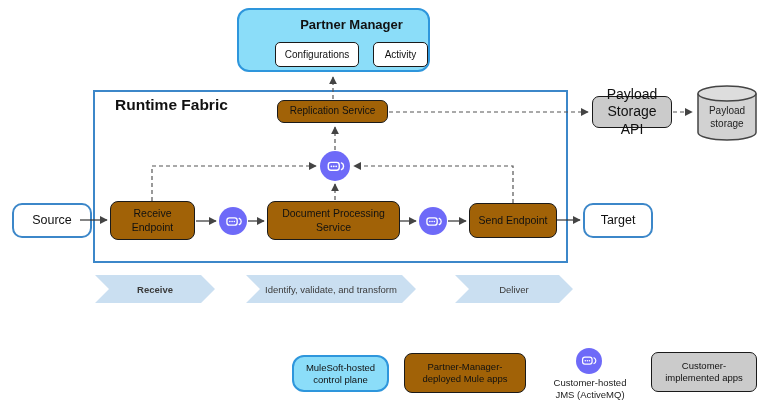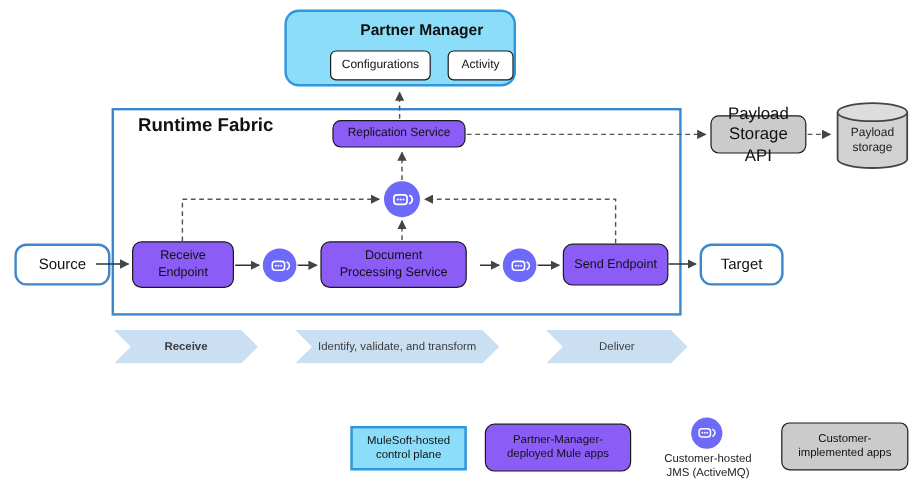--- a/index.html
+++ b/index.html
@@ -8,21 +8,21 @@
     font-family:"Liberation Sans",sans-serif;color:#111;overflow:hidden;
   }
   .abs{position:absolute;box-sizing:border-box;}
   .node{
     position:absolute;box-sizing:border-box;display:flex;align-items:center;justify-content:center;
     text-align:center;z-index:2;line-height:1.25;
   }
   
   .sky{background:#8BDDF9;border:2px solid #2E96DC;border-radius:12px;padding-left:36px;}
   
-  .peri{background:#8b5cf6;border:1.4px solid #1a1a1a;border-radius:8px;font-size:10.5px;}
+  .peri{background:#a16207;border:1.4px solid #1a1a1a;border-radius:8px;font-size:10.5px;}
   
   .grayb{background:#CBCBCB;border:1.4px solid #1a1a1a;border-radius:7px;font-size:14px;}
   
   .wblue{background:#fff;border:2px solid #3C87C9;border-radius:10px;font-size:12.5px;}
   .fabric{border:2px solid #3C87C9;background:#fff;z-index:1;}
   .fabric-title{position:absolute;left:115px;top:96px;font-weight:bold;font-size:15.5px;z-index:2;}
   .pm-title{font-weight:bold;font-size:13px;text-align:center;margin-top:7px;}
   .pm-row{display:flex;justify-content:center;gap:14px;margin-top:9px;}
   .pm-item{background:#fff;border:1.3px solid #1a1a1a;border-radius:5px;font-size:10px;
            display:flex;align-items:center;justify-content:center;height:23px;}
@@ -57,21 +57,21 @@
       <div class="pm-item" style="width:62px;">Activity</div>
     </div>
   </div>
 
   <div class="abs fabric" style="left:93px;top:90px;width:475px;height:173px;"></div>
   <div class="fabric-title">Runtime Fabric</div>
 
   <div class="node peri" style="left:277px;top:100px;width:111px;height:23px;border-radius:7px;font-size:10px;">Replication Service</div>
 
   <div class="node peri small-label" style="left:110px;top:201px;width:85px;height:39px;padding:0 24px;">Receive Endpoint</div>
-  <div class="node peri small-label" style="left:267px;top:201px;width:122px;height:39px;padding:0 11px;text-align:center;">Document Processing Service</div>
+  <div class="node peri small-label" style="left:267px;top:201px;width:133px;height:39px;padding:0 11px;text-align:center;">Document Processing Service</div>
   <div class="node peri small-label" style="left:469px;top:203px;width:88px;height:35px;">Send Endpoint</div>
 
   <div class="node wblue" style="left:12px;top:203px;width:80px;height:35px;">Source</div>
   <div class="node wblue" style="left:583px;top:203px;width:70px;height:35px;">Target</div>
 
   <div class="node grayb" style="left:592px;top:96px;width:80px;height:32px;padding:0 5px;">Payload Storage API</div>
 
   <div class="abs" style="left:696px;top:84px;width:62px;height:58px;z-index:2;">
     <svg width="62" height="58" viewBox="0 0 62 58">
       <path d="M2,9.5 v39 a29,7.5 0 0 0 58,0 v-39" fill="#D2D2D2" stroke="#444" stroke-width="1.5"></path>
@@ -105,21 +105,21 @@
         <circle cx="12.3" cy="14" r="1" fill="#fff"></circle>
         <circle cx="15" cy="14" r="1" fill="#fff"></circle>
       <path d="M21,10.2 a4.2,4.2 0 0 1 0,7.6" fill="none" stroke="#fff" stroke-width="1.6" stroke-linecap="round"></path>
     </svg>
   </div>
 
   <div class="chevron" style="left:95px;top:275px;width:120px;height:28px;font-weight:bold;">Receive</div>
   <div class="chevron" style="left:246px;top:275px;width:170px;height:28px;">Identify, validate, and transform</div>
   <div class="chevron" style="left:455px;top:275px;width:118px;height:28px;">Deliver</div>
 
-  <div class="node sky" style="left:292px;top:355px;width:97px;height:37px;border-radius:0;font-size:9.5px;padding:0 6px;">MuleSoft-hosted control plane</div>
+  <div class="node sky" style="left:292px;top:355px;width:97px;height:37px;border-radius:12px;font-size:9.5px;padding:0 6px;">MuleSoft-hosted control plane</div>
   <div class="node peri" style="left:404px;top:353px;width:122px;height:40px;font-size:9.5px;padding:13px 4px;">Partner-Manager-deployed Mule apps</div>
   <div class="jms" style="left:576px;top:348px;width:26px;height:26px;">
     <svg viewBox="0 0 28 28">
       <rect x="6" y="9.5" width="12.5" height="9" rx="3" fill="none" stroke="#fff" stroke-width="1.6"></rect>
       <circle cx="9.6" cy="14" r="1" fill="#fff"></circle>
         <circle cx="12.3" cy="14" r="1" fill="#fff"></circle>
         <circle cx="15" cy="14" r="1" fill="#fff"></circle>
       <path d="M21,10.2 a4.2,4.2 0 0 1 0,7.6" fill="none" stroke="#fff" stroke-width="1.6" stroke-linecap="round"></path>
     </svg>
   </div>

